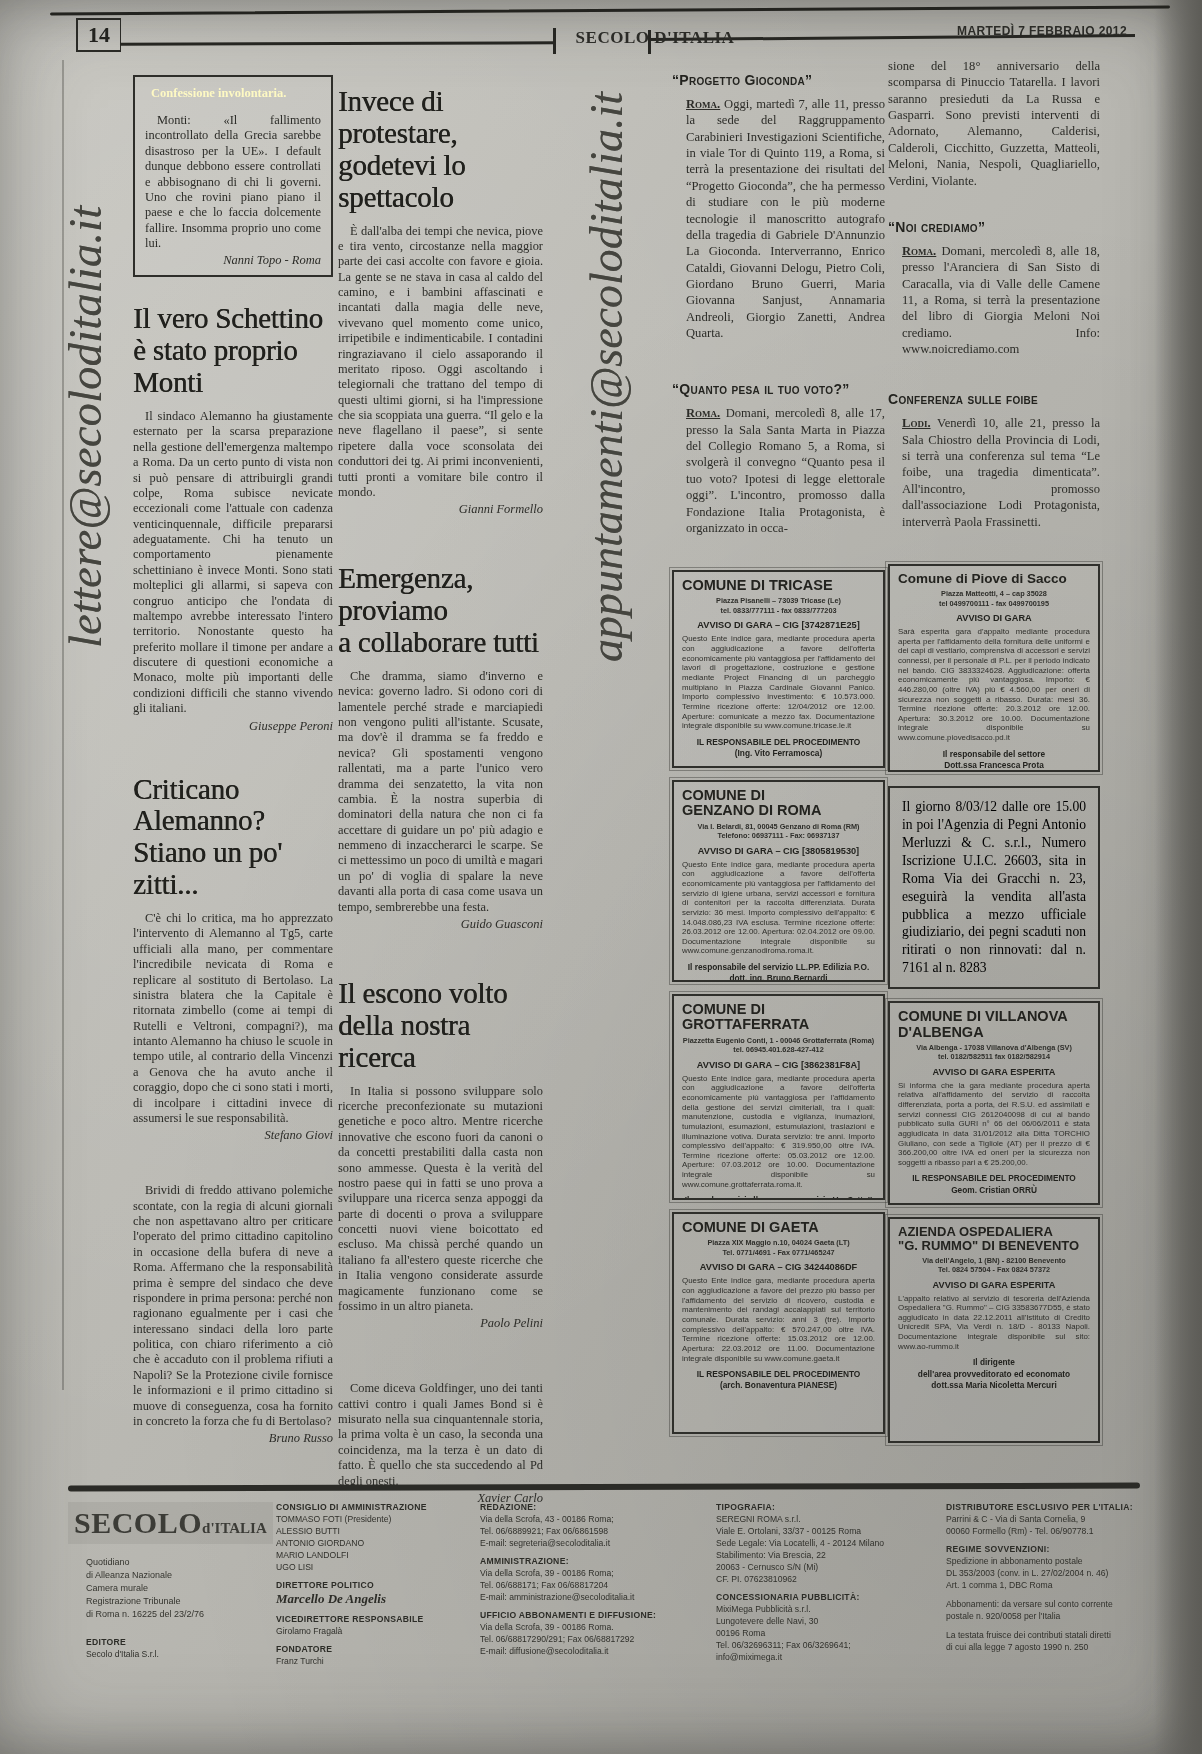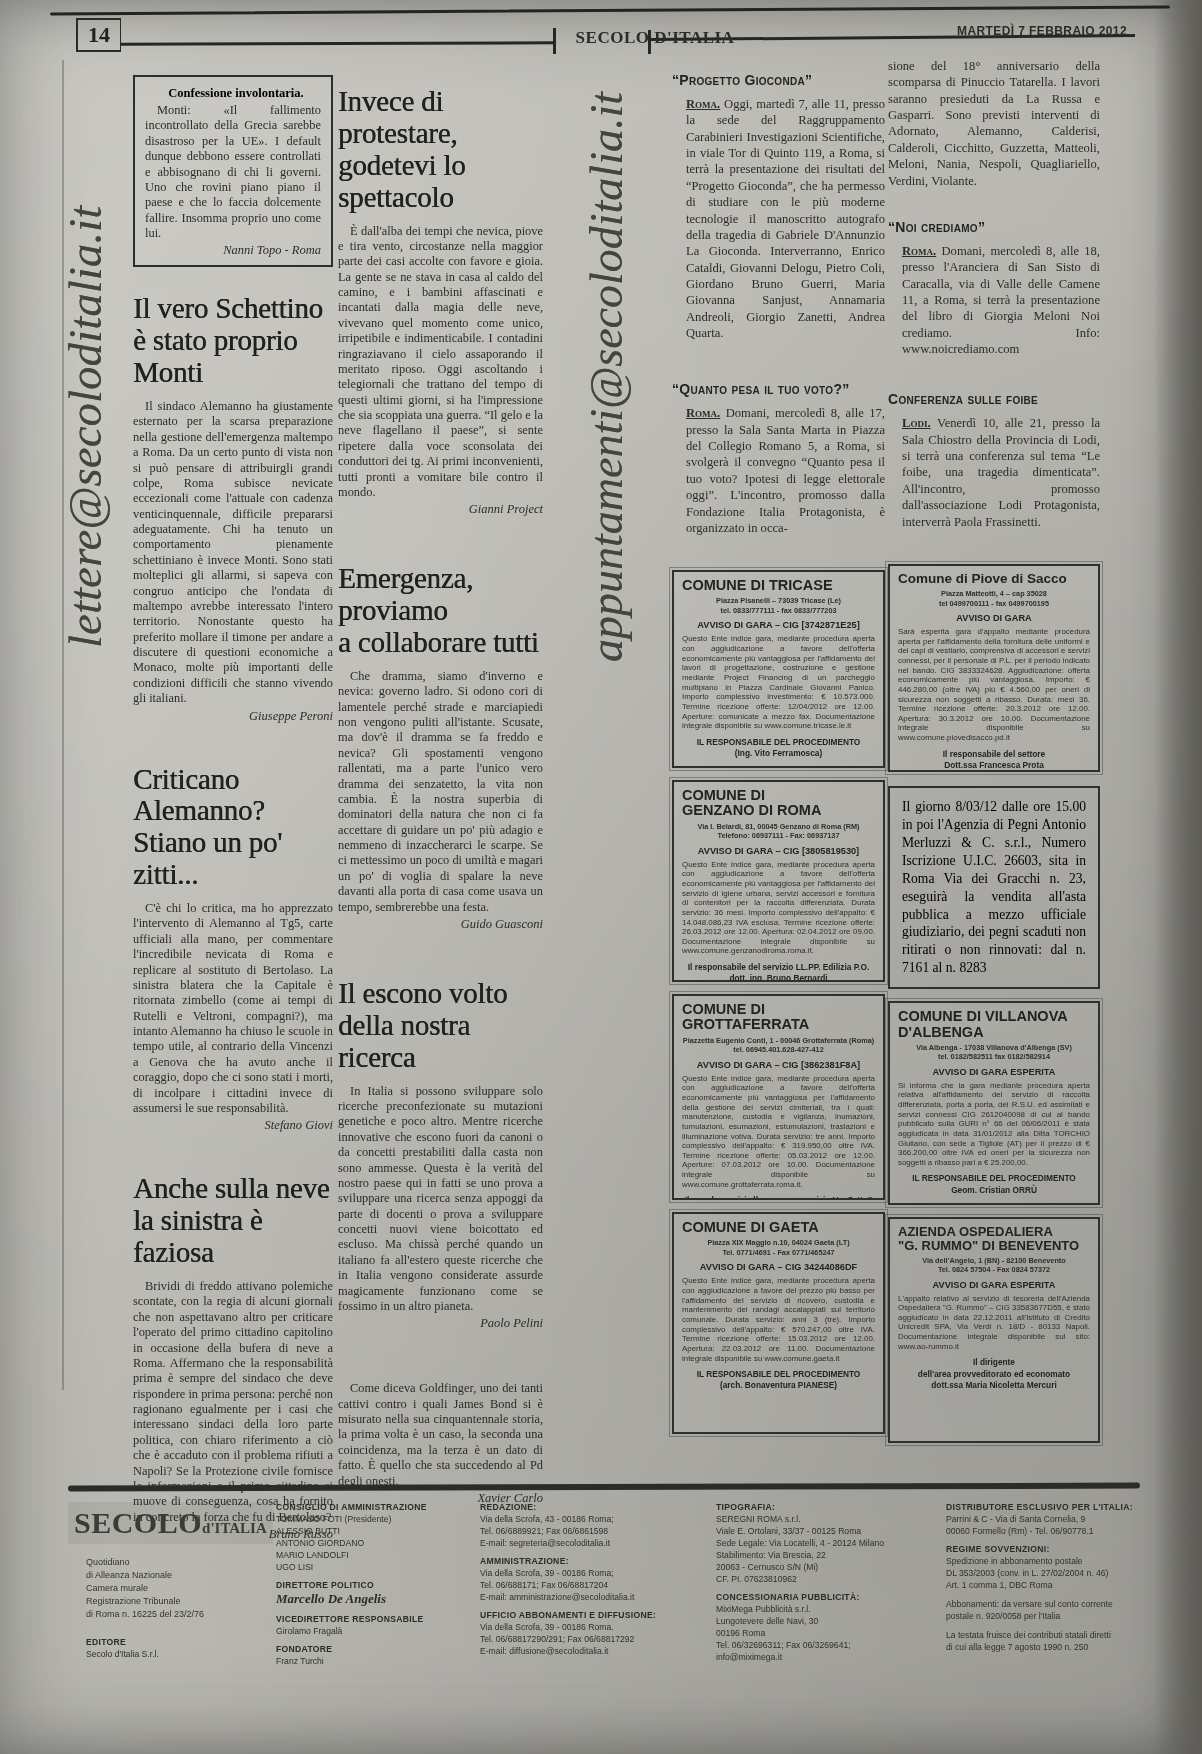--- a/index.html
+++ b/index.html
@@ -49,21 +49,21 @@
   .vert-mid{left:580px;top:62px;height:600px;font-size:46px;}
 
   
   .col{position:absolute;}
   #col1{left:133px;top:75px;width:200px;}
   #col2{left:338px;top:86px;width:205px;}
   #col3{left:672px;top:72px;width:213px;}
   #col4{left:888px;top:58px;width:212px;}
 
   .letter-box{border:2px solid #2e2e2a;padding:9px 10px 7px;background:rgba(255,255,255,.04);}
-  .lb-title{font:bold 12.5px "Liberation Serif",serif;color:#000000;margin-bottom:2px;text-indent:6px;text-align:center;}
+  .lb-title{font:bold 12.5px "Liberation Serif",serif;color:#fef9c3;margin-bottom:12px;text-indent:6px;}
   .headline{
     font-family:"Liberation Serif",serif;font-weight:normal;font-size:29px;line-height:1.1;
     color:#21211d;margin:0 0 10px;white-space:pre-line;letter-spacing:-.2px;
     text-shadow:.4px 0 0 currentColor;
   }
   .body-text{
     font-family:"Liberation Serif",serif;font-size:12.4px;line-height:1.24;color:#2c2c28;
     text-align:justify;margin:0;text-indent:12px;
   }
   .sig{font-family:"Liberation Serif",serif;font-style:italic;font-size:12.5px;color:#2c2c28;
@@ -161,33 +161,31 @@
   </div>
 
   <div class="article">
     <h2 class="headline">Criticano Alemanno?
 Stiano un po' zitti...</h2>
     <p class="body-text">C'è chi lo critica, ma ho apprezzato l'intervento di Alemanno al Tg5, carte ufficiali alla mano, per commentare l'incredibile nevicata di Roma e replicare al sostituto di Bertolaso. La sinistra blatera che la Capitale è ritornata zimbello (come ai tempi di Rutelli e Veltroni, compagni?), ma intanto Alemanno ha chiuso le scuole in tempo utile, al contrario della Vincenzi a Genova che ha avuto anche il coraggio, dopo che ci sono stati i morti, di incolpare i cittadini invece di assumersi le sue responsabilità.</p>
     <div class="sig">Stefano Giovi</div>
   </div>
 
   <div class="article">
-    <h2 class="headline">Anche sulla neve
-la sinistra è faziosa</h2>
     <p class="body-text">Brividi di freddo attivano polemiche scontate, con la regia di alcuni giornali che non aspettavano altro per criticare l'operato del primo cittadino capitolino in occasione della bufera di neve a Roma. Affermano che la responsabilità prima è sempre del sindaco che deve rispondere in prima persona: perché non ragionano egualmente per i casi che interessano sindaci della loro parte politica, con chiaro riferimento a ciò che è accaduto con il problema rifiuti a Napoli? Se la Protezione civile fornisce le informazioni e il primo cittadino si muove di conseguenza, cosa ha fornito in concreto la forza che fu di Bertolaso?</p>
     <div class="sig">Bruno Russo</div>
   </div>
 </div>
 
 <div class="col" id="col2">
   <div>
     <h2 class="headline">Invece di protestare,
 godetevi lo spettacolo</h2>
     <p class="body-text">È dall'alba dei tempi che nevica, piove e tira vento, circostanze nella maggior parte dei casi accolte con favore e gioia. La gente se ne stava in casa al caldo del camino, e i bambini affascinati e incantati dalla magia delle neve, vivevano quel momento come unico, irripetibile e indimenticabile. I contadini ringraziavano il cielo assaporando il meritato riposo. Oggi ascoltando i telegiornali che trattano del tempo di questi ultimi giorni, si ha l'impressione che sia scoppiata una guerra. “Il gelo e la neve flagellano il paese”, si sente ripetere dalla voce sconsolata dei conduttori dei tg. Ai primi inconvenienti, tutti pronti a vomitare bile contro il mondo.</p>
-    <div class="sig">Gianni Project</div>
+    <div class="sig">Gianni Formello</div>
   </div>
 
   <div class="article" style="margin-top:46px">
     <h2 class="headline">Emergenza, proviamo
 a collaborare tutti</h2>
     <p class="body-text">Che dramma, siamo d'inverno e nevica: governo ladro. Si odono cori di lamentele perché strade e marciapiedi non vengono puliti all'istante. Scusate, ma dov'è il dramma se fa freddo e nevica? Gli spostamenti vengono rallentati, ma a parte l'unico vero dramma dei senzatetto, la vita non cambia. È la nostra superbia di dominatori della natura che non ci fa accettare di guidare un po' più adagio e nemmeno di inzaccherarci le scarpe. Se ci mettessimo un poco di umiltà e magari un po' di voglia di spalare la neve davanti alla porta di casa come usava un tempo, sembrerebbe una festa.</p>
     <div class="sig">Guido Guasconi</div>
   </div>
 
   <div class="article" style="margin-top:46px">

